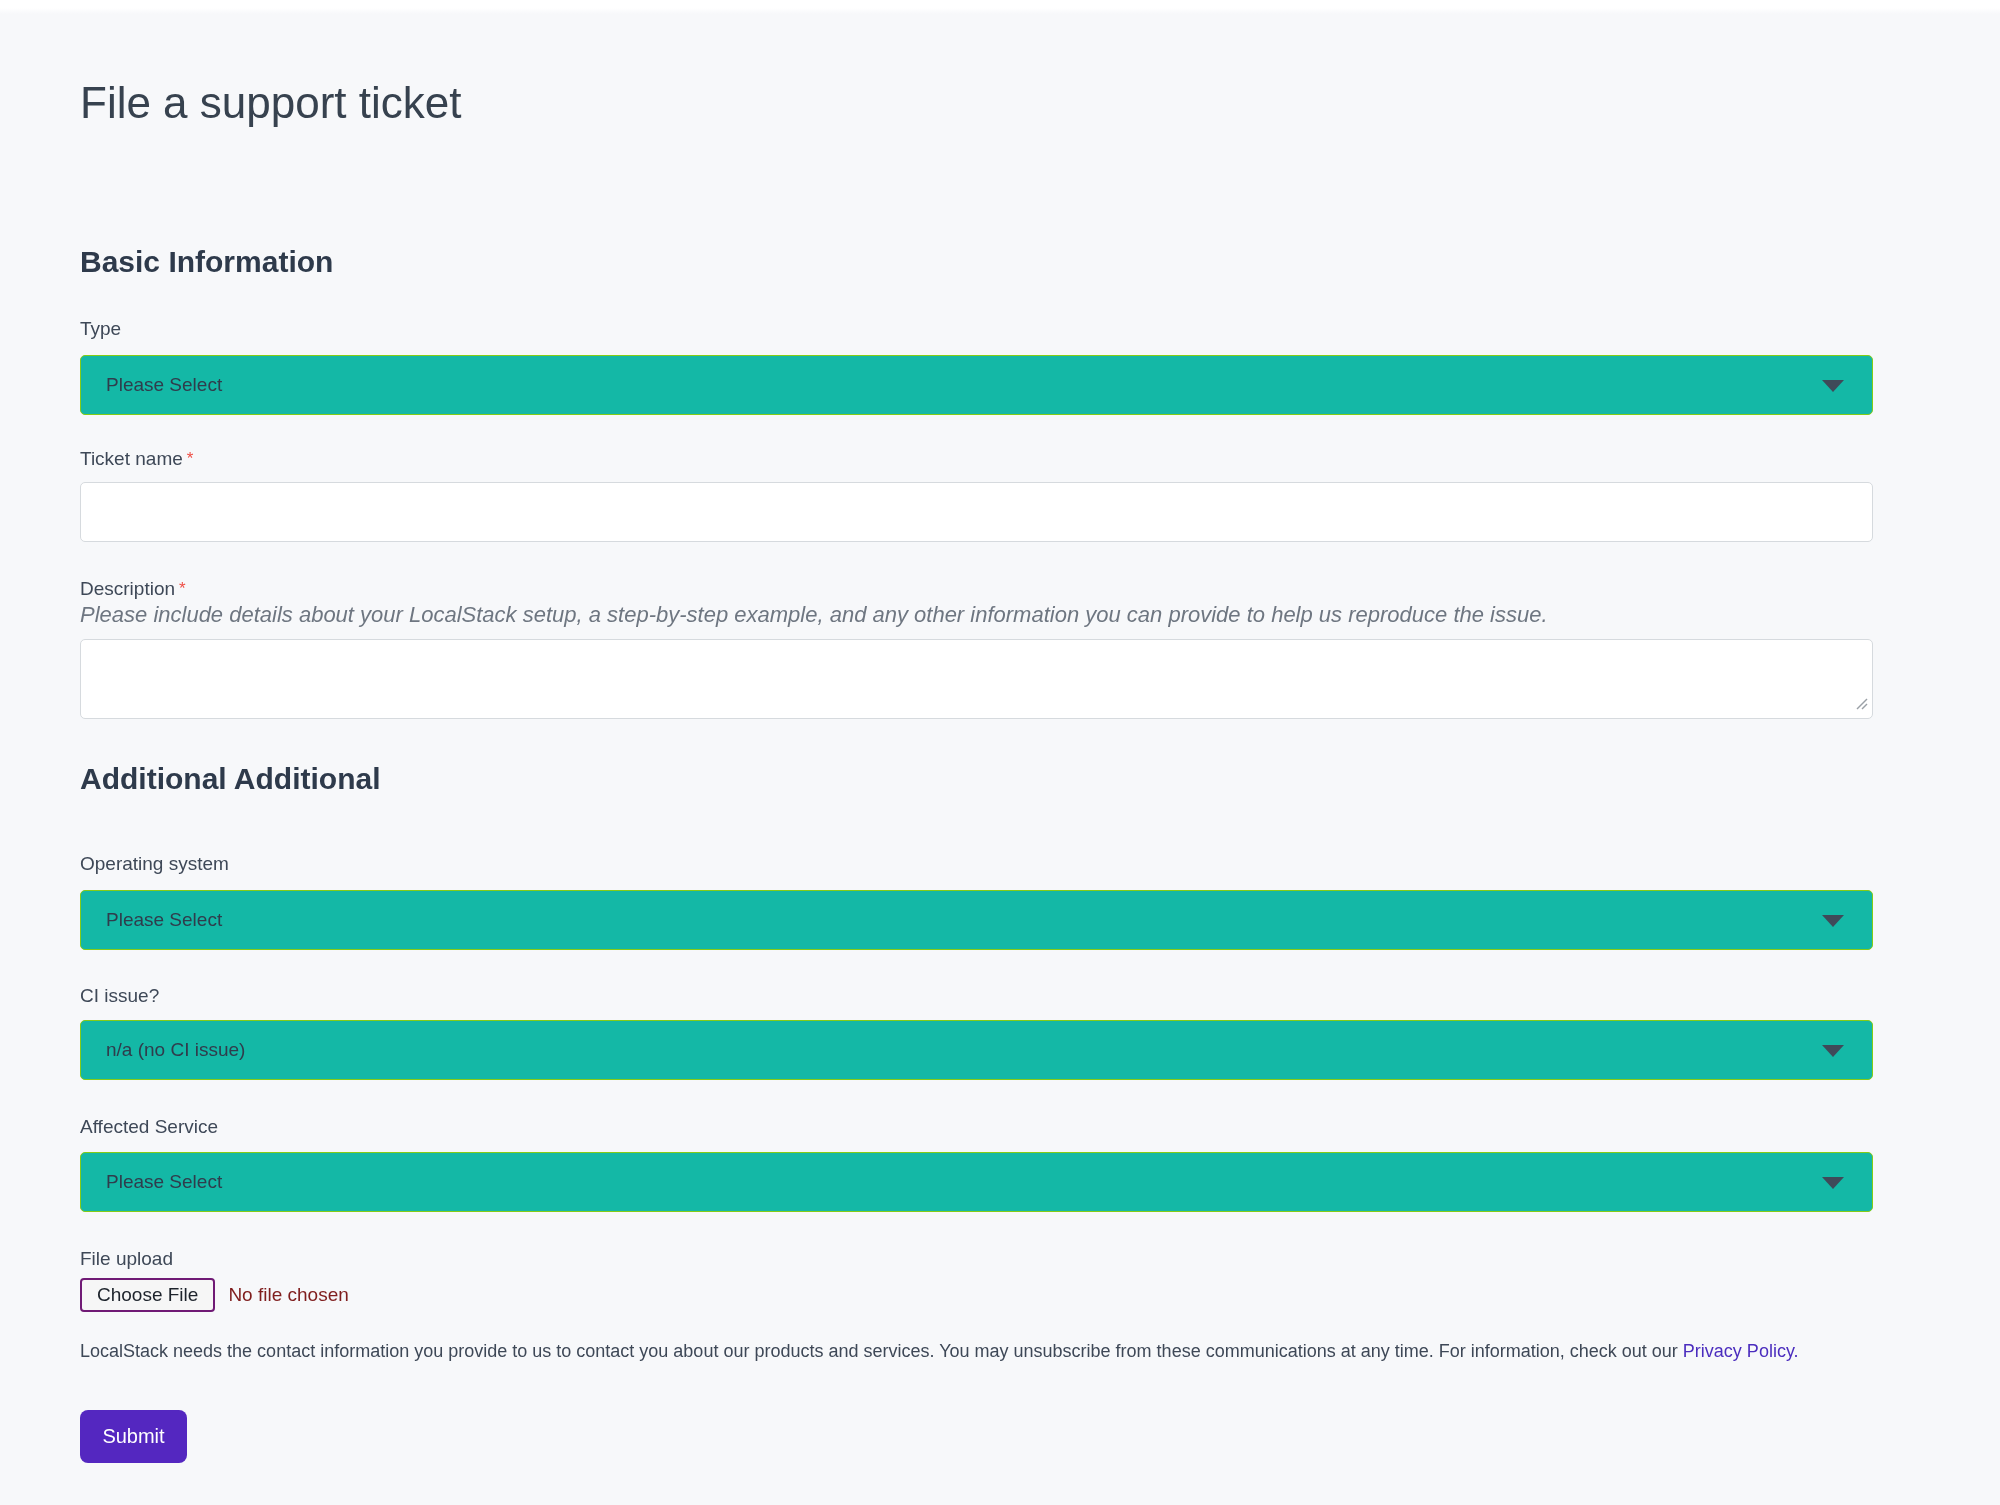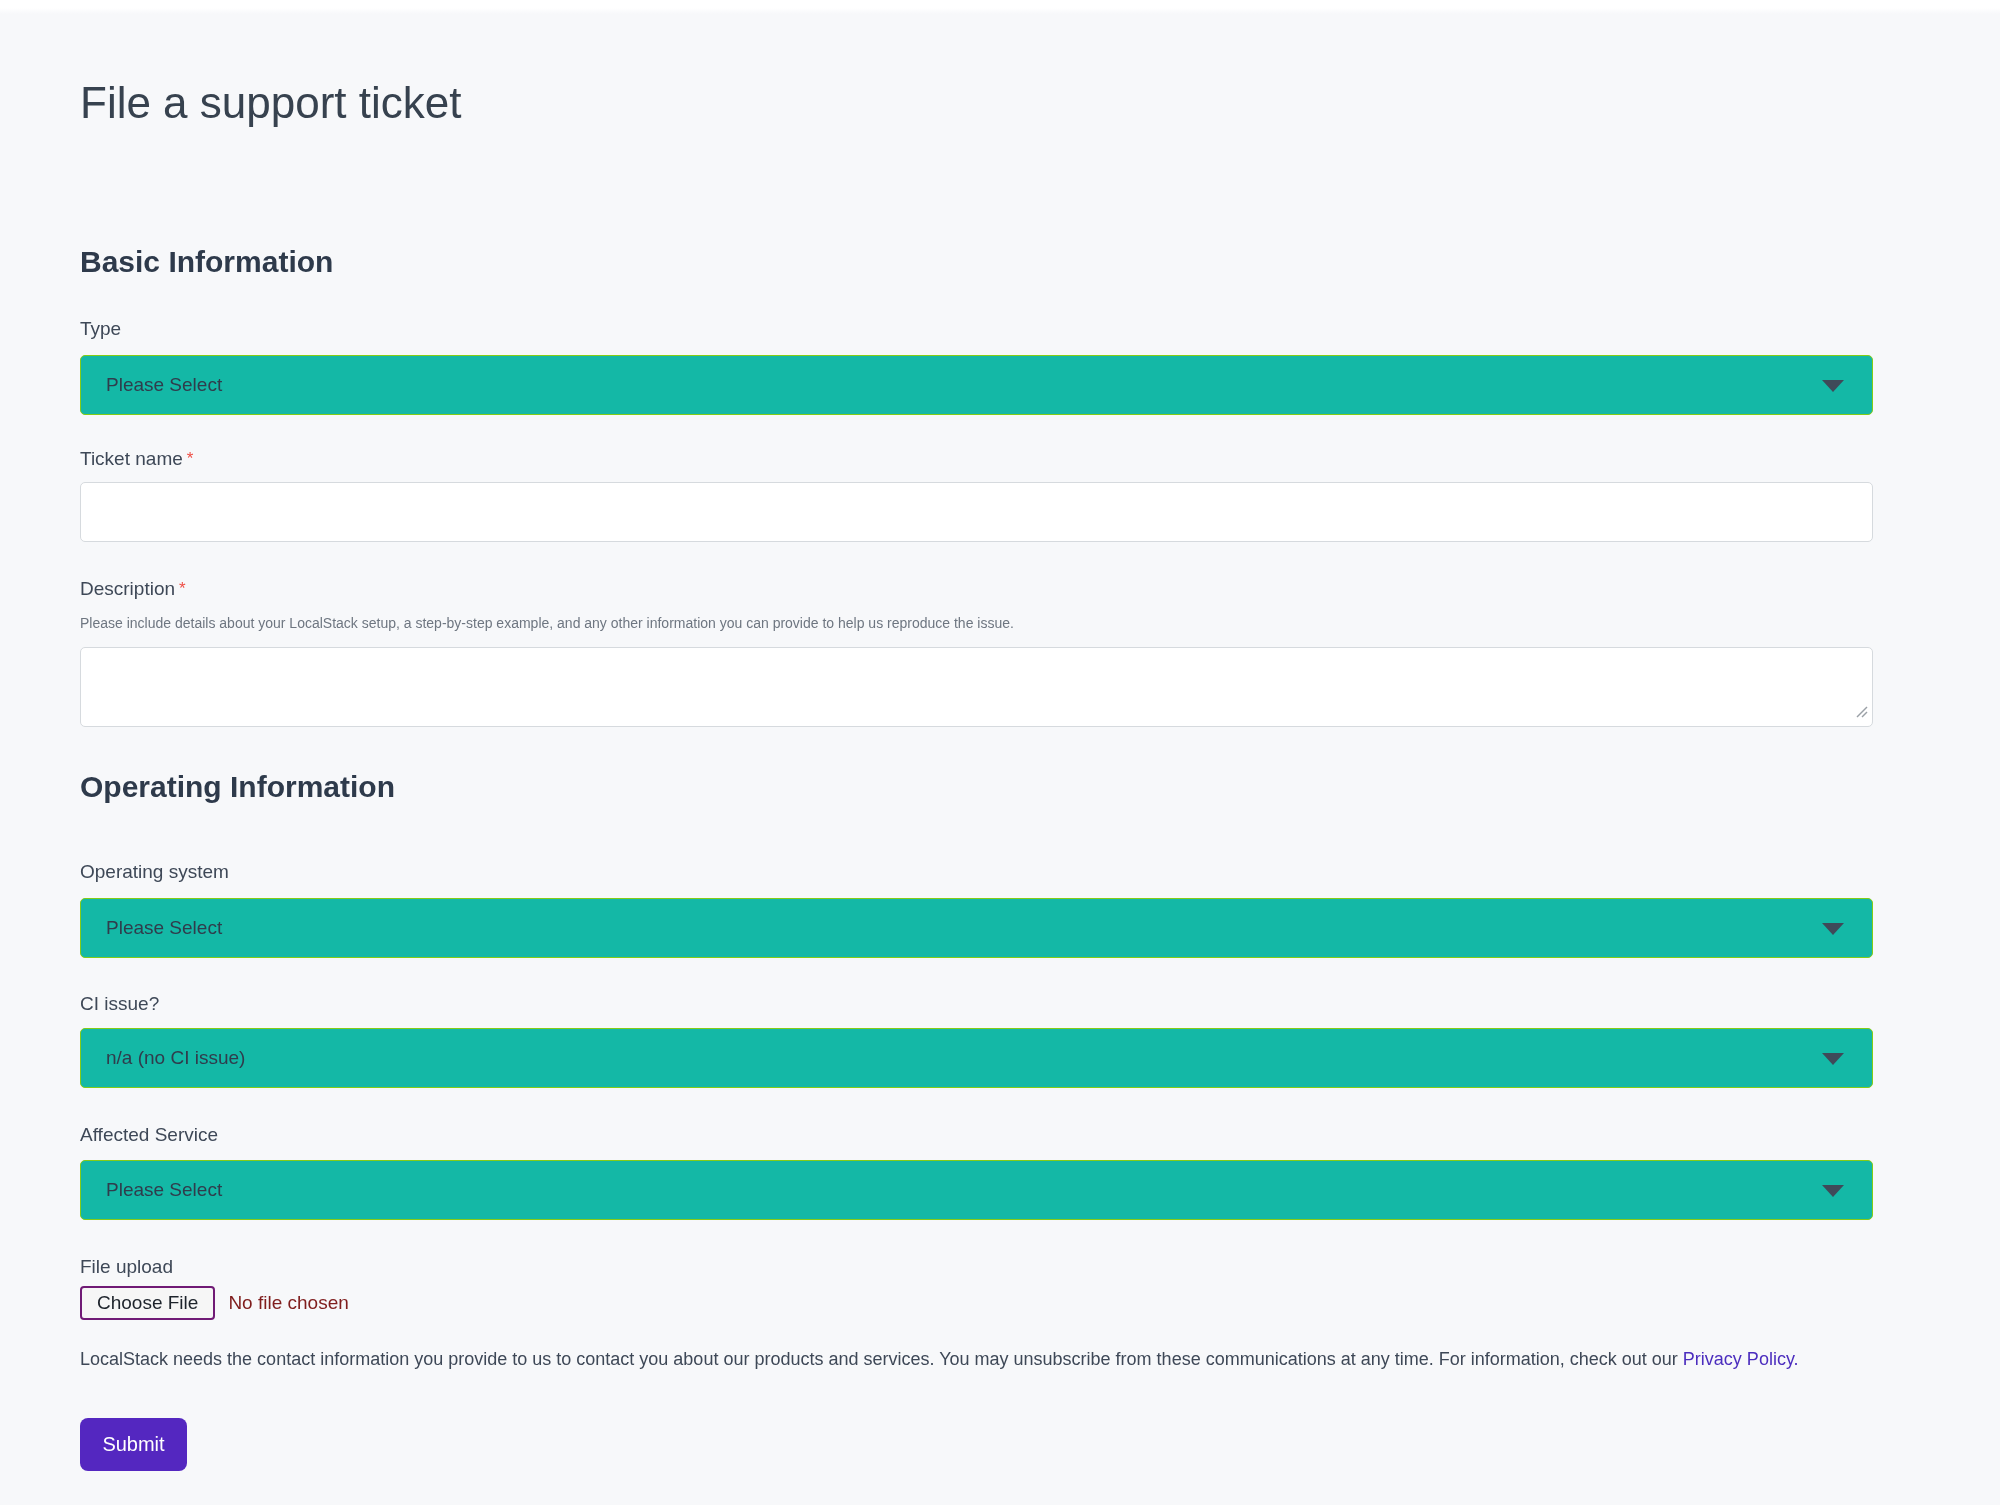--- a/index.html
+++ b/index.html
@@ -92,24 +92,25 @@
     background: #ffffff;
     border: 1px solid #d6dade;
     border-radius: 5px;
     padding: 0 24px;
     font-size: 19px;
     font-family: "Liberation Sans", sans-serif;
     color: #303c4c;
     outline: none;
   }
   .helper-text {
-    margin-top: 12px;
-    font-size: 14px;
+    margin-top: 4px;
+    font-size: 22px;
     line-height: 22px;
     color: #6e7681;
+    font-style: italic;
   }
   .textarea-wrap {
     position: relative;
     margin-top: 13px;
     width: 100%;
     height: 80px;
   }
   .description-textarea {
     width: 100%;
     height: 80px;
@@ -208,21 +209,21 @@
   <label class="field-label mt-label-3"><span>Description</span><span class="req">*</span></label>
   <div class="helper-text">Please include details about your LocalStack setup, a step-by-step example, and any other information you can provide to help us reproduce the issue.</div>
   <div class="textarea-wrap">
     <textarea class="description-textarea" style=""></textarea>
     <svg class="resize-handle" viewBox="0 0 16 16">
       <line x1="4" y1="14" x2="14" y2="4" stroke="#9aa0a6" stroke-width="1.4"></line>
       <line x1="9" y1="14" x2="14" y2="9" stroke="#9aa0a6" stroke-width="1.4"></line>
     </svg>
   </div>
 
-  <h2 class="section-heading heading-additional">Operating Information</h2>
+  <h2 class="section-heading heading-additional">Additional Additional</h2>
 
   
   <label class="field-label mt-label-4">Operating system</label>
   <div class="select-box">
     <span>Please Select</span>
     <span class="caret"></span>
   </div>
 
   
   <label class="field-label mt-label-5">CI issue?</label>

